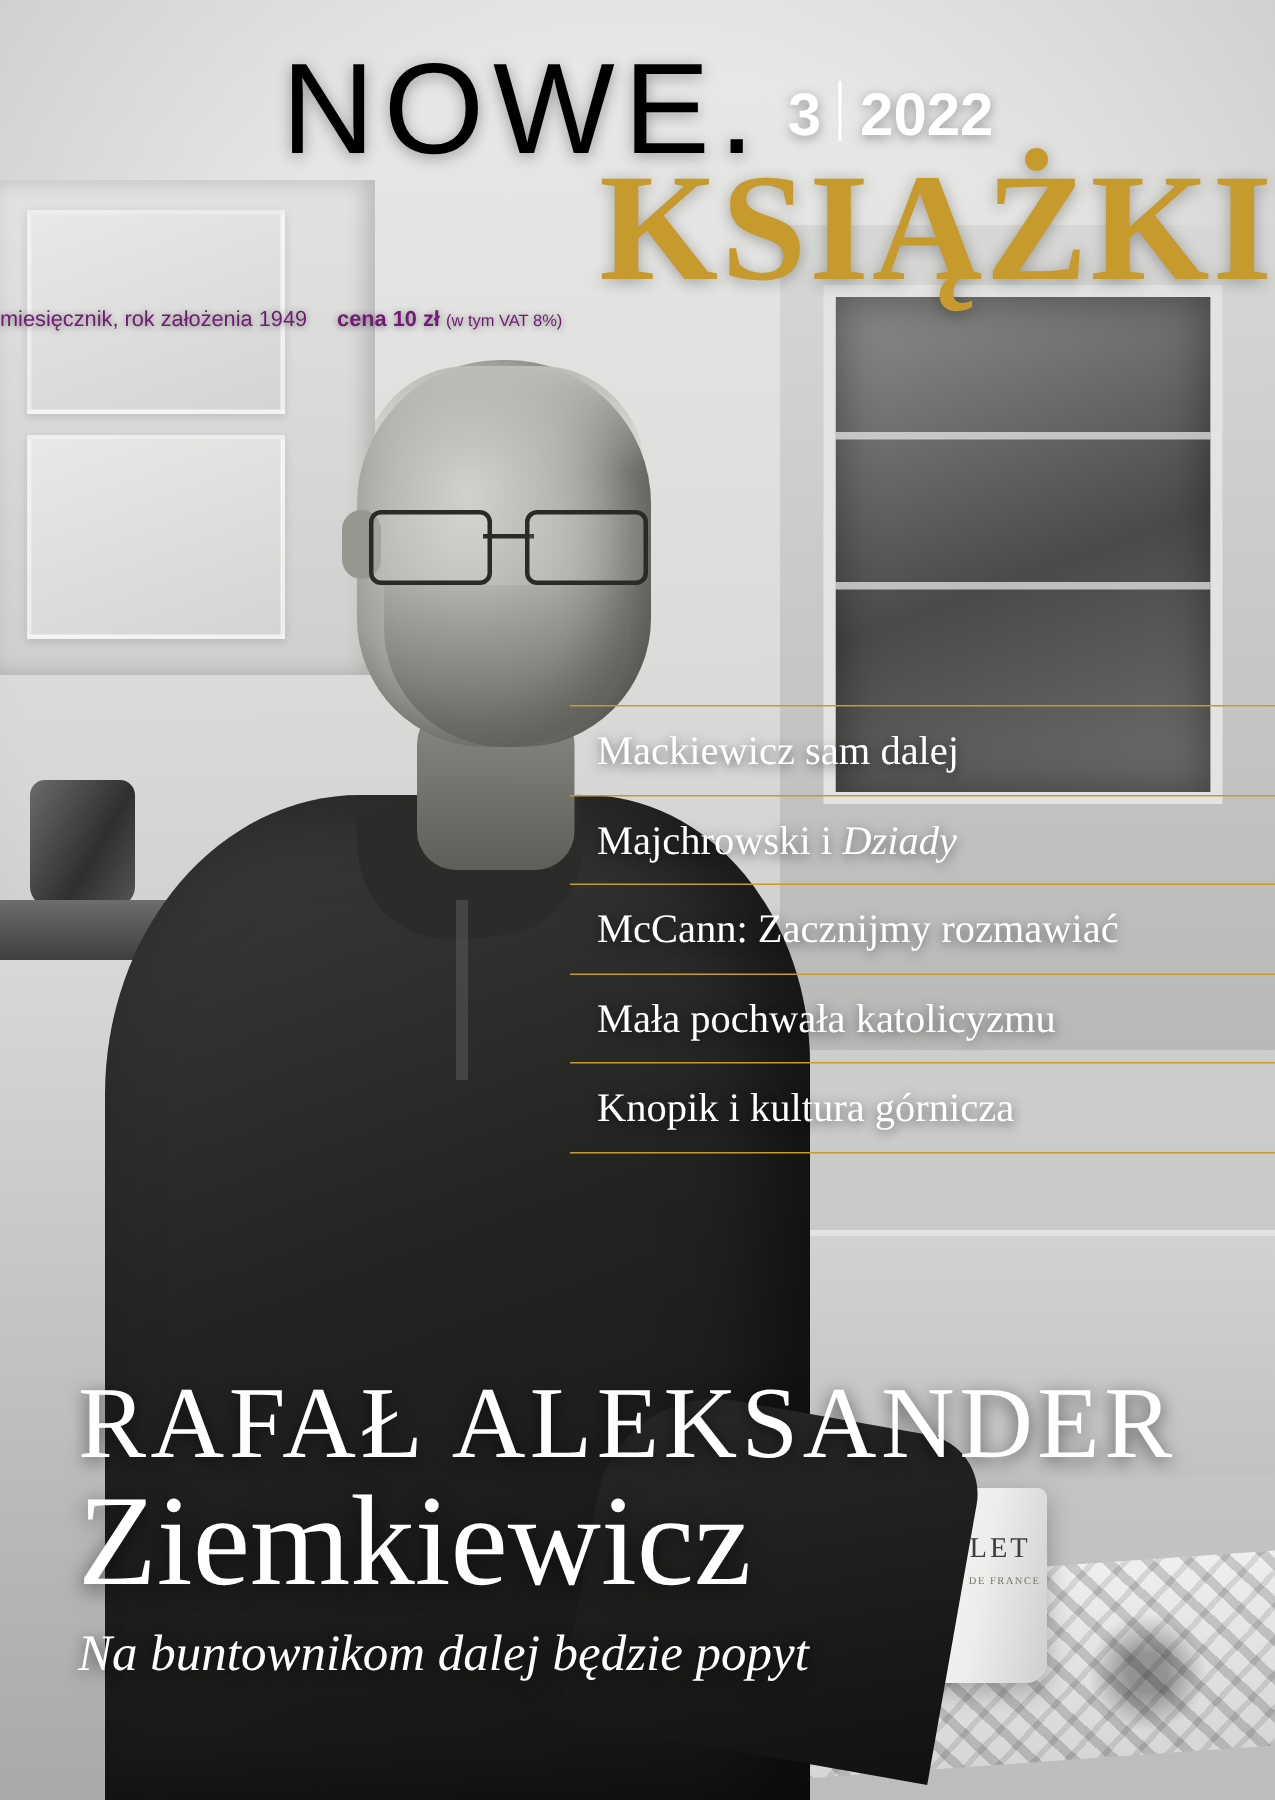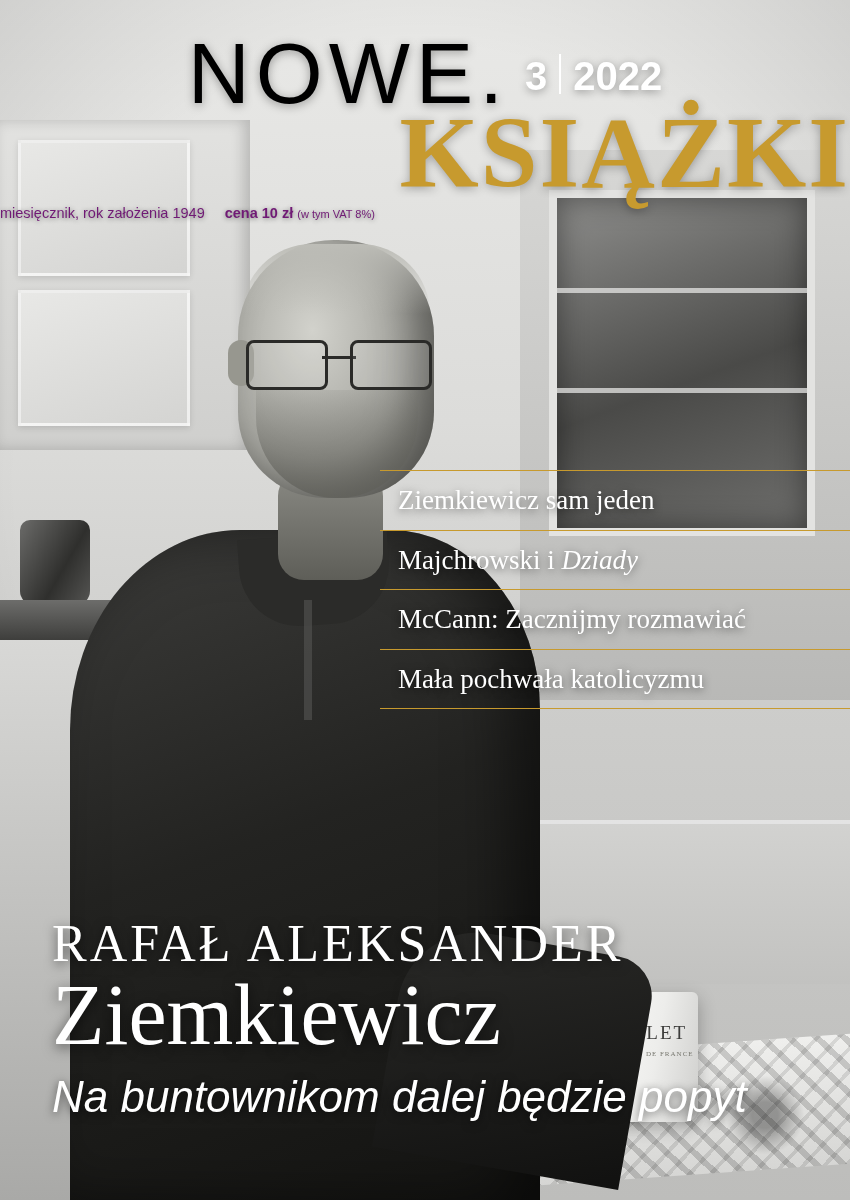--- a/index.html
+++ b/index.html
@@ -322,37 +322,37 @@
 
   
   .subject {
     position: absolute;
     left: 52px; right: 40px; bottom: 78px;
     z-index: 4;
     color: #ffffff;
   }
   .subject-first {
     font-family: "Liberation Serif", serif;
-    font-size: 52px;
+    font-size: 68px;
     letter-spacing: 3px;
     line-height: 1;
     text-shadow: 0 3px 12px rgba(0,0,0,0.6);
   }
   .subject-last {
     font-family: "Liberation Serif", serif;
     font-size: 86px;
     line-height: 1.02;
     margin-top: 2px;
     letter-spacing: 0px;
     text-shadow: 0 3px 14px rgba(0,0,0,0.6);
   }
   .subject-tag {
-    font-family: Liberation Sans, sans-serif;
+    font-family: Liberation Serif, serif;
     font-style: italic;
-    font-size: 44px;
+    font-size: 34px;
     margin-top: 12px;
     text-shadow: 0 2px 10px rgba(0,0,0,0.6);
   }
 </style>
 </head>
 <body>
 
 <div class="cover">
 
   <div class="photo">
@@ -409,30 +409,33 @@
       <span>miesięcznik, rok założenia 1949</span>
       <span>
         <span class="bold">cena 10 zł</span>
         <span class="small">(w tym VAT 8%)</span>
       </span>
     </div>
   </div>
 
   <div class="toc">
     <div class="toc-item">
-      <span>Ziemkiewicz sam jeden</span><em></em>
+      <span>Mackiewicz sam dalej</span><em></em>
     </div>
     <div class="toc-item">
       <span>Majchrowski i </span><em>Dziady</em>
     </div>
     <div class="toc-item">
       <span>McCann: Zacznijmy rozmawiać</span><em></em>
     </div>
     <div class="toc-item">
       <span>Mała pochwała katolicyzmu</span><em></em>
+    </div>
+    <div class="toc-item">
+      <span>Knopik i kultura górnicza</span><em></em>
     </div>
   </div>
 
   <div class="subject">
     <div class="subject-first">RAFAŁ ALEKSANDER</div>
     <div class="subject-last">Ziemkiewicz</div>
     <div class="subject-tag">Na buntownikom dalej będzie popyt</div>
   </div>
 
 </div>

